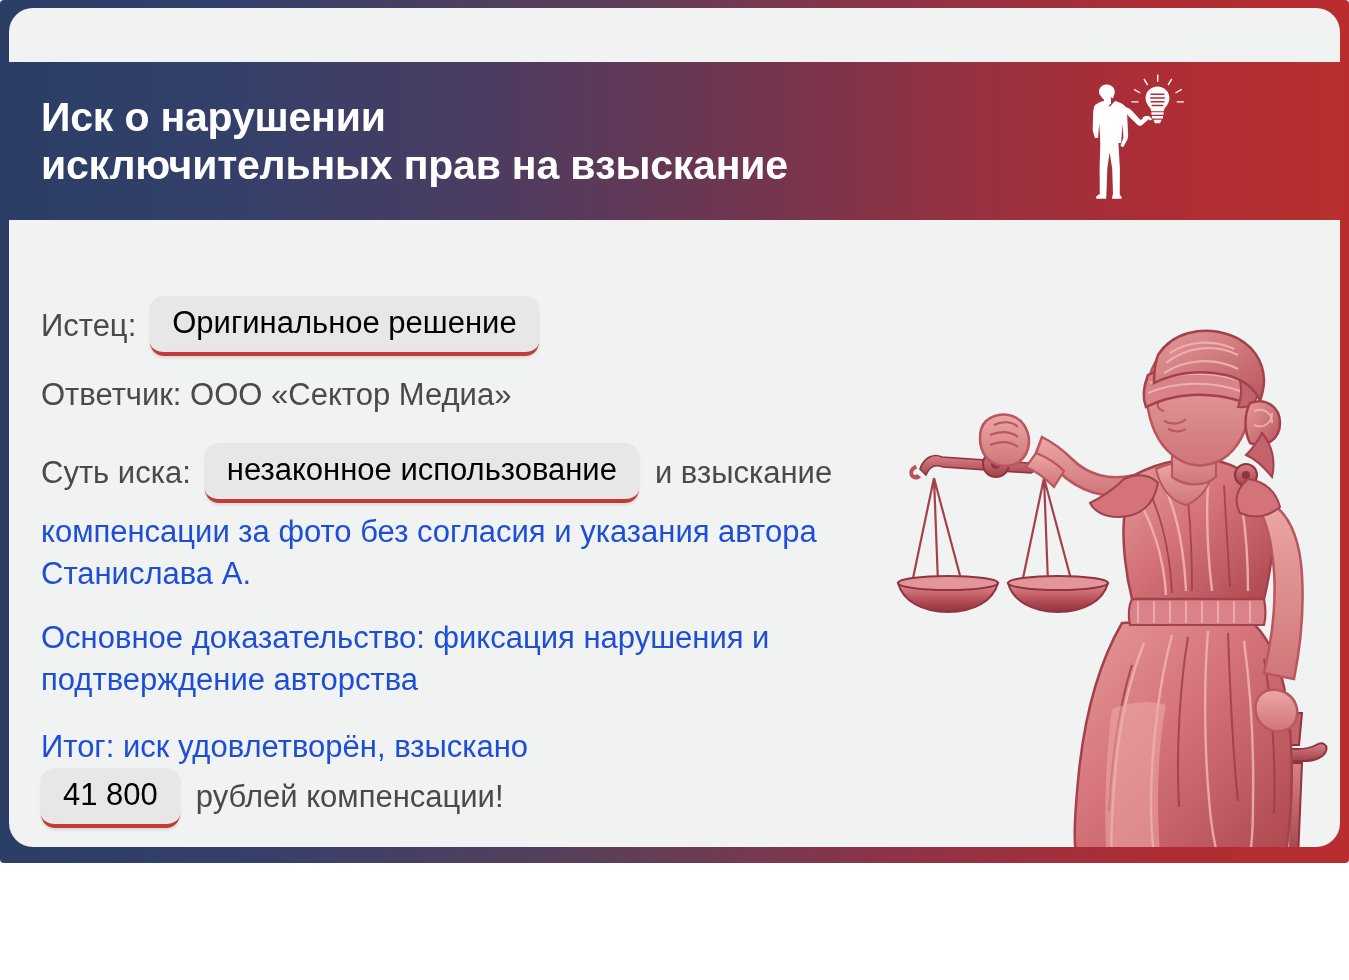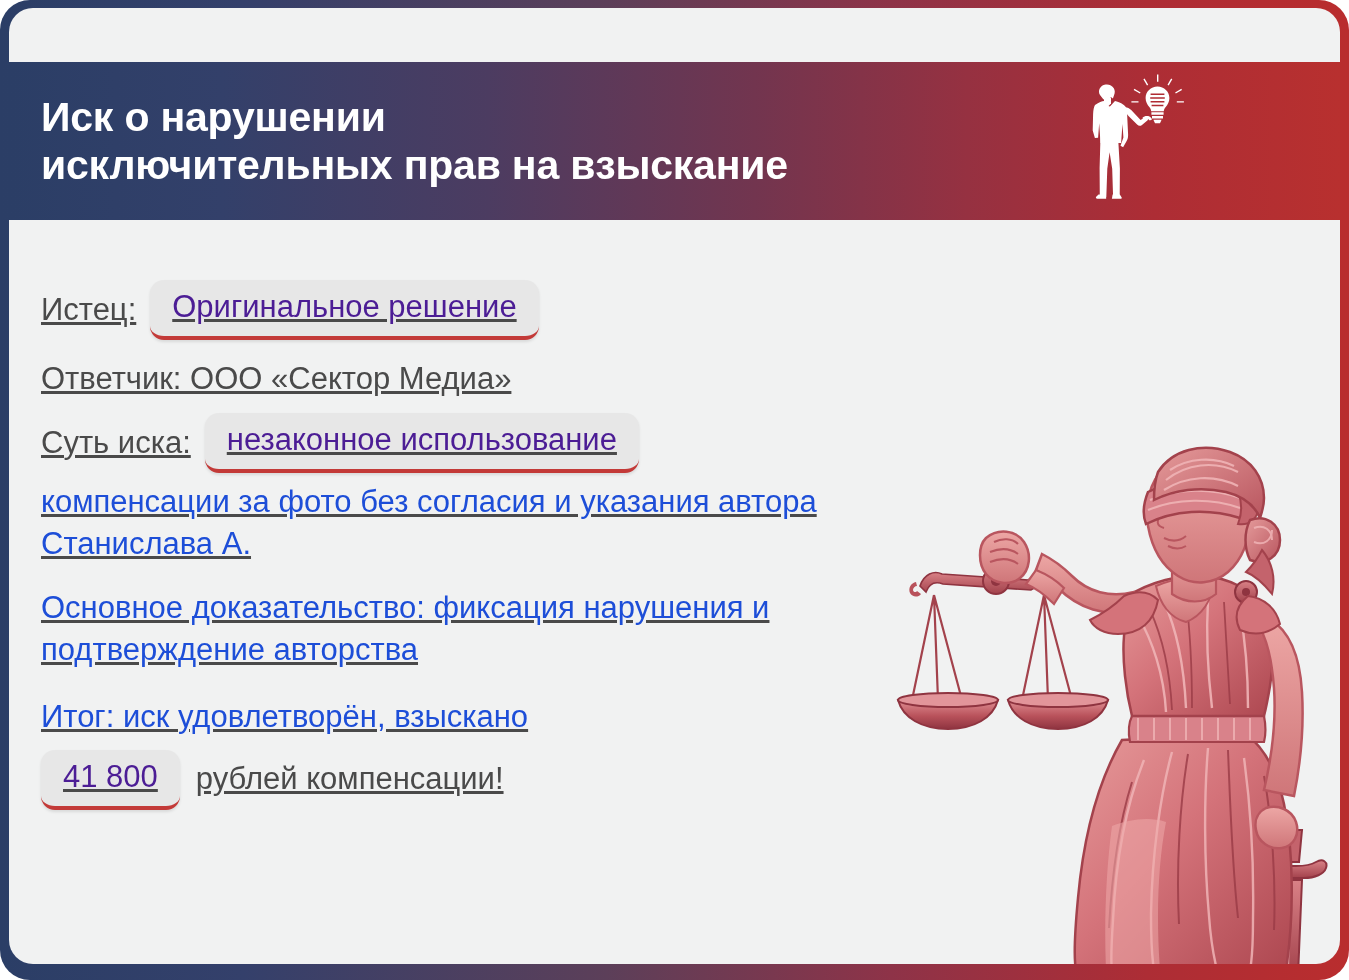--- a/index.html
+++ b/index.html
@@ -13,23 +13,23 @@
     overflow: hidden;
     font-family: "Liberation Sans", "DejaVu Sans", sans-serif;
   }
 
   
   .card-frame {
     position: absolute;
     left: 0;
     top: 0;
     width: 1349px;
-    height: 980px;
+    height: 863px;
     box-sizing: border-box;
-    border-radius: 30px;
+    border-radius: 4px;
     background: linear-gradient(90deg, #2b3e66 0%, #34406b 18%, #5c3f59 45%, #8e3348 66%, #ad2d35 85%, #b92d2e 100%);
     padding: 8px 9px 16px 9px;
     overflow: hidden;
   }
 
   .card-inner {
     position: relative;
     width: 100%;
     height: 100%;
     box-sizing: border-box;
@@ -75,24 +75,23 @@
     position: absolute;
     left: 0;
     top: 212px;
     right: 0;
     bottom: 0;
   }
 
   .content {
     position: absolute;
     left: 32px;
-    top: 60px;
+    top: 76px;
     width: 1020px;
     color: #4a4a4a;
-    text-decoration: underline;
   }
 
   .row {
     display: flex;
     align-items: center;
     flex-wrap: wrap;
     font-size: 31px;
     line-height: 1.12;
     margin-bottom: 14px;
   }
@@ -104,39 +103,39 @@
     margin-bottom: 16px;
     max-width: 880px;
   }
 
   .label { color: #4a4a4a; }
 
   
   .chip {
     display: inline-block;
     background: #e7e7e7;
-    color: #4c1d95;
+    color: #000000;
     font-size: 31px;
     border-radius: 14px;
     padding: 10px 22px 12px 22px;
     border-bottom: 4px solid #c33a38;
     box-shadow: 0 2px 3px rgba(0,0,0,0.10);
     line-height: 1.1;
     white-space: nowrap;
   }
   .chip-gap-l { margin-left: 14px; }
   .chip-gap-r { margin-right: 16px; }
 
   
   .blk-plaintiff { margin-bottom: 22px; }
-  .blk-defendant { margin-bottom: 16px; }
+  .blk-defendant { margin-bottom: 30px; }
   .blk-claim     { margin-bottom: 8px; }
   .blk-claim-tail{ margin-bottom: 22px; }
   .blk-evidence  { margin-bottom: 24px; }
-  .blk-result    { margin-bottom: 12px; }
+  .blk-result    { margin-bottom: 0; }
 
   
   .justice-art {
     position: absolute;
     right: -6px;
     bottom: -6px;
     width: 470px;
     height: 560px;
     pointer-events: none;
   }
@@ -203,20 +202,21 @@
           <span class="chip chip-gap-l">Оригинальное решение</span>
         </div>
 
         <div class="row blk-defendant">
           <span class="label">Ответчик: ООО «Сектор Медиа»</span>
         </div>
 
         <div class="row blk-claim">
           <span class="label">Суть иска:</span>
           <span class="chip chip-gap-l chip-gap-r">незаконное использование</span>
+          <span class="label">и взыскание</span>
         </div>
 
         <div class="plain-para blk-claim-tail">компенсации за фото без согласия и указания автора Станислава А.</div>
 
         <div class="plain-para blk-evidence">Основное доказательство: фиксация нарушения и подтверждение авторства</div>
 
         <div class="plain-para blk-result">Итог: иск удовлетворён, взыскано</div>
 
         <div class="row">
           <span class="chip chip-gap-r">41 800</span>

